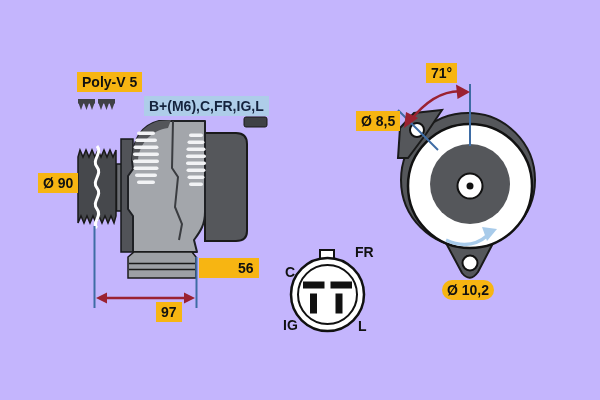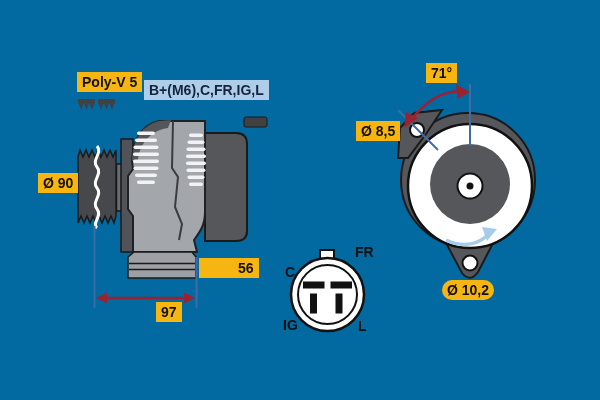--- a/index.html
+++ b/index.html
@@ -1,38 +1,38 @@
 <!DOCTYPE html>
 <html style="--callout-yellow: #F7B512; --callout-blue: #AECDE9; --dimension-blue: #3E6CA4; --dimension-red: #9B2231; --rotation-arrow-blue: #A8CBEA;"><head>
 <meta charset="utf-8">
 <style>
   html,body { margin:0; padding:0; background:#fff; }
   .canvas {
-    position:relative; width:600px; height:400px; background:#0369a1;
+    position:relative; width:600px; height:400px; background:#c4b5fd;
     font-family:"Liberation Sans", sans-serif; overflow:hidden;
   }
   svg { position:absolute; left:0; top:0; }
   .lbl {
     position:absolute; font-weight:bold; font-size:14px; line-height:18px;
     color:#111; padding:1px 5px; white-space:nowrap;
   }
   .lbl.yellow { background: var(--callout-yellow, #F7B512); }
   .lbl.blue   { background: var(--callout-blue, #AECDE9); color:#15233d; }
   .pin {
     position:absolute; font-weight:bold; font-size:14px; line-height:14px; color:#111;
     white-space:nowrap;
   }
   
   #lbl-belt      { left:77px;  top:72px;  }
-  #lbl-terminals { left:144px; top:80px;  }
+  #lbl-terminals { left:144px; top:96px;  }
   #lbl-pulley    { left:38px;  top:173px; }
   #lbl-56        { left:199px; top:258px;padding-left:39px; }
   #lbl-97        { left:112px; top:302px;margin-left:44px; }
   #lbl-44        { left:426px; top:63px;  }
-  #lbl-85        { left:356px; top:121px; }
+  #lbl-85        { left:356px; top:111px; }
   #lbl-102       { left:442px; top:280px;border-radius:10px; }
   #pin-c  { left:285px; top:265px; }
   #pin-fr { left:355px; top:245px; }
   #pin-ig { left:283px; top:318px; }
   #pin-l  { left:358px; top:319px; }
   
   .dim-blue   { stroke: var(--dimension-blue, #3E6CA4); }
   .dim-red-s  { stroke: var(--dimension-red, #9B2231); }
   .dim-red-f  { fill:   var(--dimension-red, #9B2231); }
   .rot-blue-s { stroke: var(--rotation-arrow-blue, #A8CBEA); }

